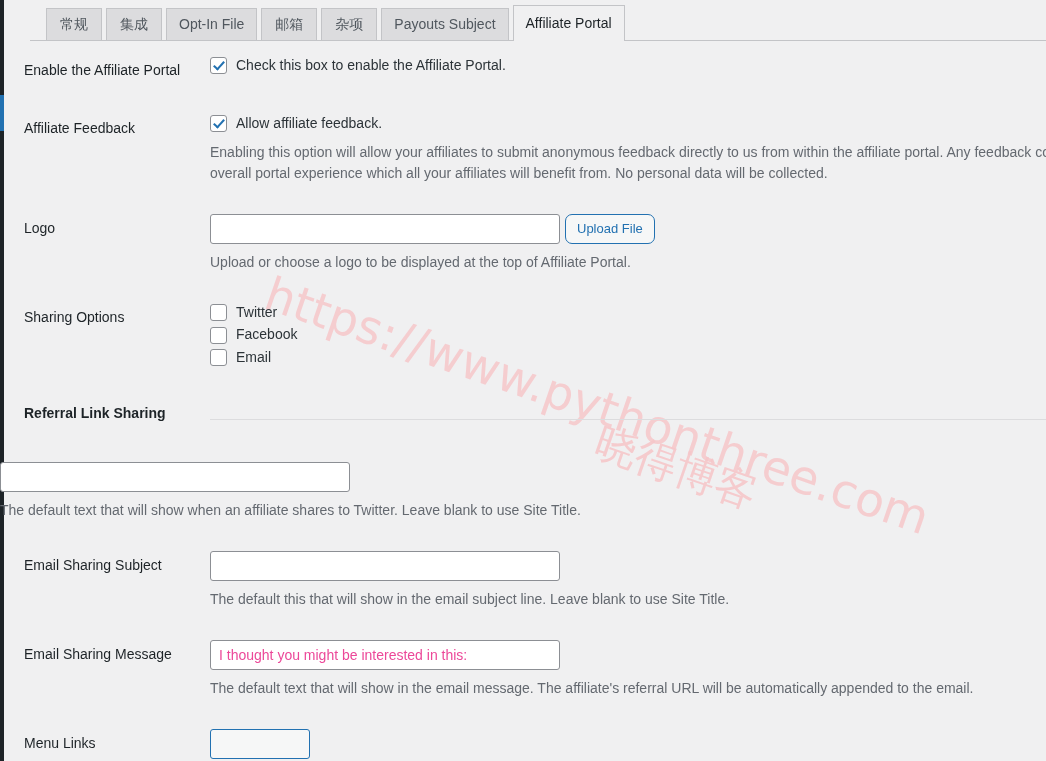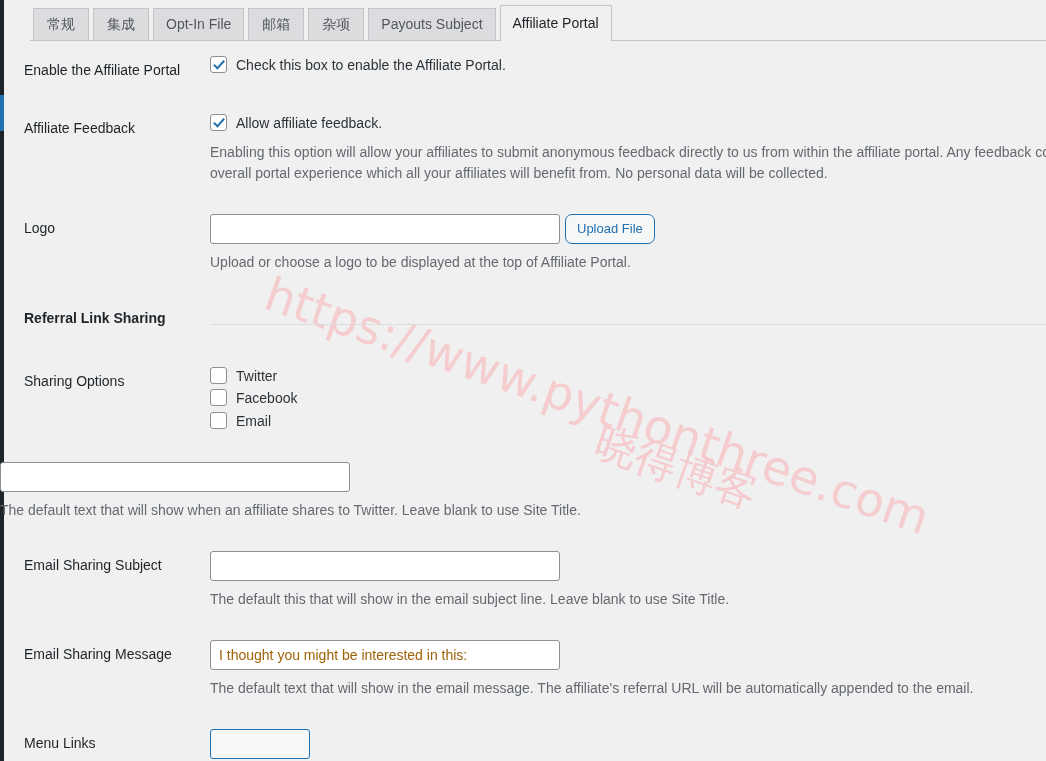--- a/index.html
+++ b/index.html
@@ -70,21 +70,21 @@
   
   .tab-wrap {
     position: absolute;
     left: 0; top: 0;
     width: 1046px;
     height: 41px;
     z-index: 10;
   }
   .tab-strip {
     position: absolute;
-    left: 33px;
+    left: 46px;
     top: 5px;
     display: flex;
     align-items: flex-end;
     height: 36px;
   }
   .tab {
     height: 33px;
     line-height: 31px;
     padding: 0 12px;
     margin-right: 4px;
@@ -138,21 +138,21 @@
     line-height: 1.3;
   }
   .row-field {
     flex: 1;
     padding: 15px 10px 15px 0;
     min-width: 0;
   }
 
   .cb-line {
     display: flex;
-    align-items: flex-start;
+    align-items: center;
     font-size: 14px;
     color: #2c3338;
     line-height: 1.4;
   }
   .cb-line + .cb-line { margin-top: 3px; }
 
   .cbox {
     width: 17px; height: 17px;
     min-width: 17px;
     border: 1px solid #8c8f94;
@@ -187,21 +187,21 @@
   }
 
   .txtinput {
     width: 350px;
     height: 30px;
     border: 1px solid #8c8f94;
     border-radius: 3px;
     background: #fff;
     padding: 0 8px;
     font-size: 14px;
-    color: #a16207;
+    color: #ec4899;
     font-family: "Liberation Sans", sans-serif;
     outline: none;
   }
   .txtinput::placeholder { color: #2c3338; }
 
   .btn-upload {
     height: 30px;
     padding: 0 11px;
     margin-left: 5px;
     border: 1px solid #2271b1;
@@ -303,45 +303,45 @@
       <div class="row-field">
         <div class="inline-row">
           <input class="txtinput" type="text" value="" style="">
           <button class="btn-upload">Upload File</button>
         </div>
         <div class="desc">Upload or choose a logo to be displayed at the top of Affiliate Portal.</div>
       </div>
     </div>
 
     <div class="row">
+      <div class="row-label">Sharing Options</div>
+      <div class="row-field">
+        <div class="cb-line">
+          <span class="cbox"></span>
+          <span class="cb-label">Twitter</span>
+        </div>
+        <div class="cb-line">
+          <span class="cbox"></span>
+          <span class="cb-label">Facebook</span>
+        </div>
+        <div class="cb-line">
+          <span class="cbox"></span>
+          <span class="cb-label">Email</span>
+        </div>
+      </div>
+    </div>
+
+    <div class="row">
       <div class="sec-head-label">Referral Link Sharing</div>
       <div class="sec-rule-cell">
         <div class="sec-rule"></div>
       </div>
     </div>
 
     <div class="row">
-      <div class="row-label">Sharing Options</div>
-      <div class="row-field">
-        <div class="cb-line">
-          <span class="cbox"></span>
-          <span class="cb-label">Twitter</span>
-        </div>
-        <div class="cb-line">
-          <span class="cbox"></span>
-          <span class="cb-label">Facebook</span>
-        </div>
-        <div class="cb-line">
-          <span class="cbox"></span>
-          <span class="cb-label">Email</span>
-        </div>
-      </div>
-    </div>
-
-    <div class="row">
       <div class="row-field">
         <input class="txtinput" type="text" value="" style="">
         <div class="desc">The default text that will show when an affiliate shares to Twitter. Leave blank to use Site Title.</div>
       </div>
     </div>
 
     <div class="row">
       <div class="row-label">Email Sharing Subject</div>
       <div class="row-field">
         <input class="txtinput" type="text" value="" style="">

